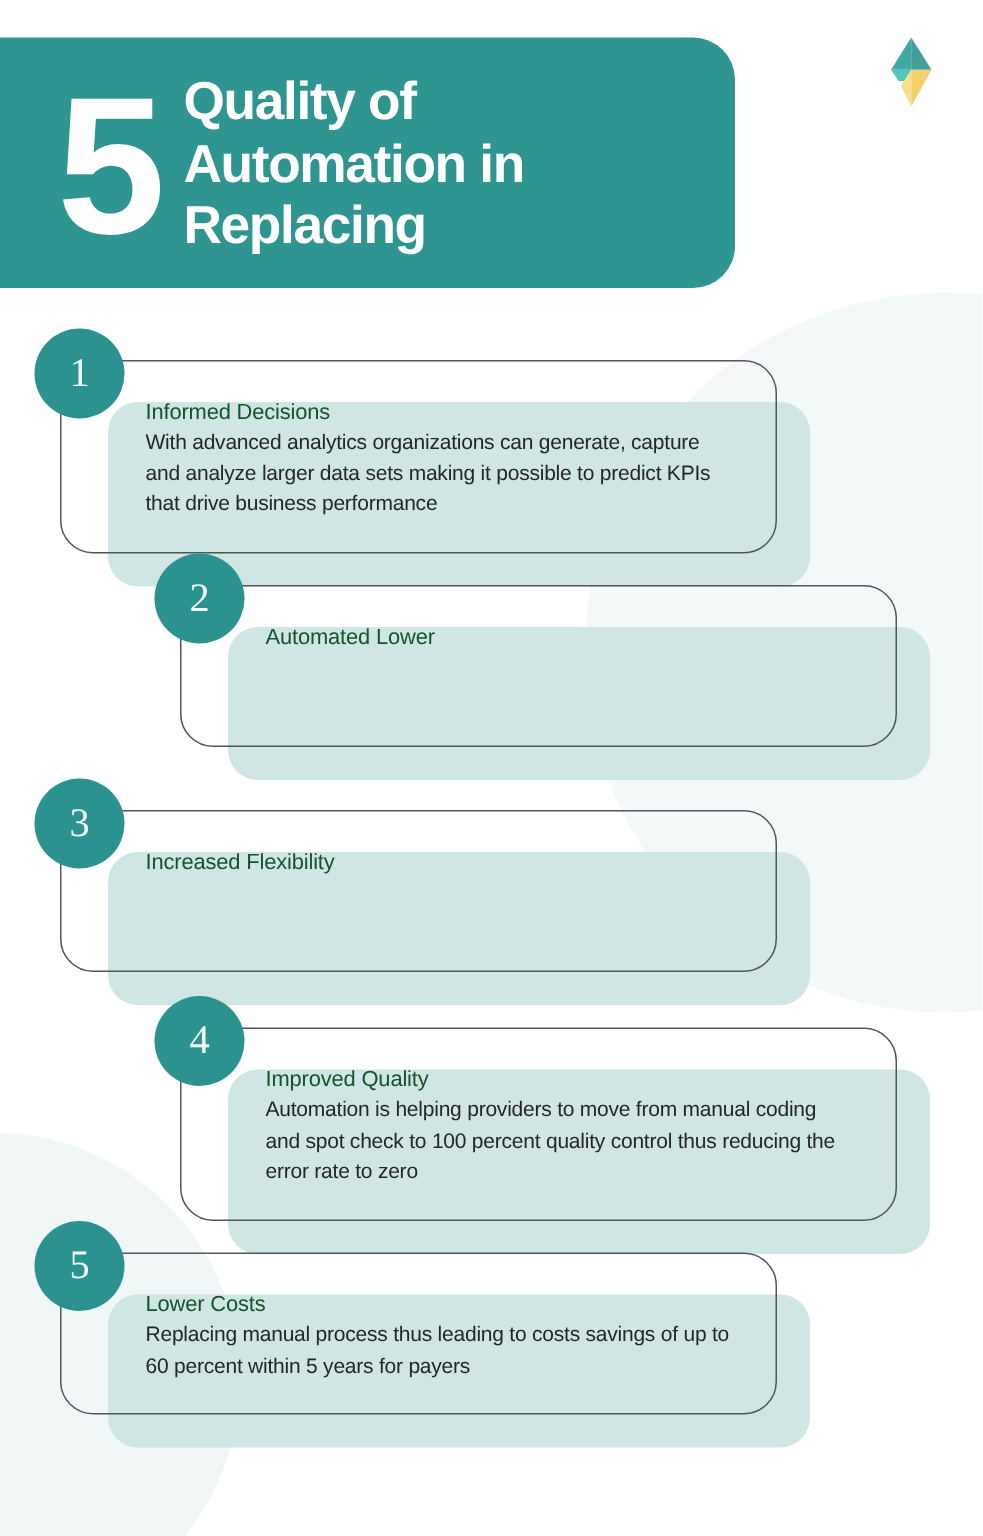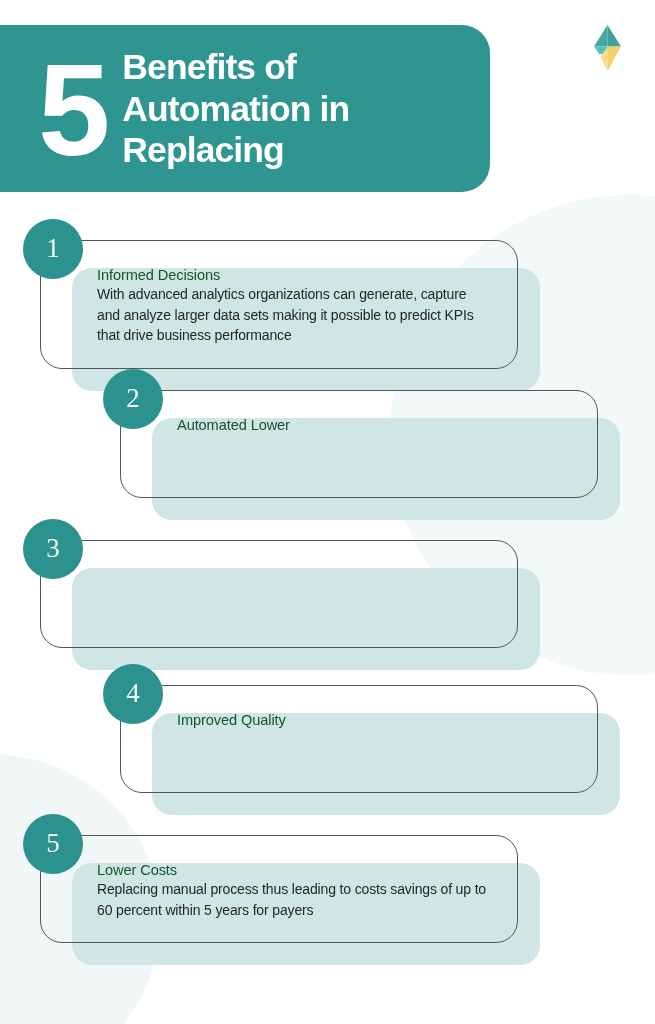--- a/index.html
+++ b/index.html
@@ -165,21 +165,21 @@
 <body>
 
 <div id="page">
 
   <div class="bg-circle-right"></div>
   <div class="bg-circle-bottomleft"></div>
 
   <div class="header">
     <div class="header-number">5</div>
     <div class="header-title">
-      <span>Benefits of</span>
+      <span>Quality of</span>
       <span>Automation in</span>
       <span>Replacing</span>
     </div>
   </div>
 
   <div class="brand-logo">
     <svg viewBox="0 0 42 48" width="42" height="48" xmlns="http://www.w3.org/2000/svg">
       <path d="M20.5 1 L7 22.5 L20.5 22.5 L20.5 1 Z" fill="#3FA9A2"></path>
       <path d="M20.5 1 L20.5 22.5 L34 22.5 L20.5 1 Z" fill="#2E9591" opacity="0.9"></path>
       <path d="M7 22.5 L20.5 22.5 L20.5 30 L12 30 Z" fill="#56C4BC"></path>
@@ -218,34 +218,36 @@
   </div>
 
   <div class="card-row" style="left:40px; top:540px; width:478px;">
     <div class="card-wrap">
       <div class="card-fill"></div>
       <div class="card-outline">
         <div class="card-badge">
           <span>3</span>
         </div>
         <div class="card-body">
+          <div class="card-title">Increased Flexibility</div>
         </div>
       </div>
     </div>
   </div>
 
   <div class="card-row" style="left:120px; top:685px; width:478px;">
     <div class="card-wrap">
       <div class="card-fill"></div>
       <div class="card-outline">
         <div class="card-badge">
           <span>4</span>
         </div>
         <div class="card-body">
           <div class="card-title">Improved Quality</div>
+          <div class="card-desc">Automation is helping providers to move from manual coding and spot check to 100 percent quality control thus reducing the error rate to zero</div>
         </div>
       </div>
     </div>
   </div>
 
   <div class="card-row" style="left:40px; top:835px; width:478px;">
     <div class="card-wrap">
       <div class="card-fill"></div>
       <div class="card-outline">
         <div class="card-badge">

